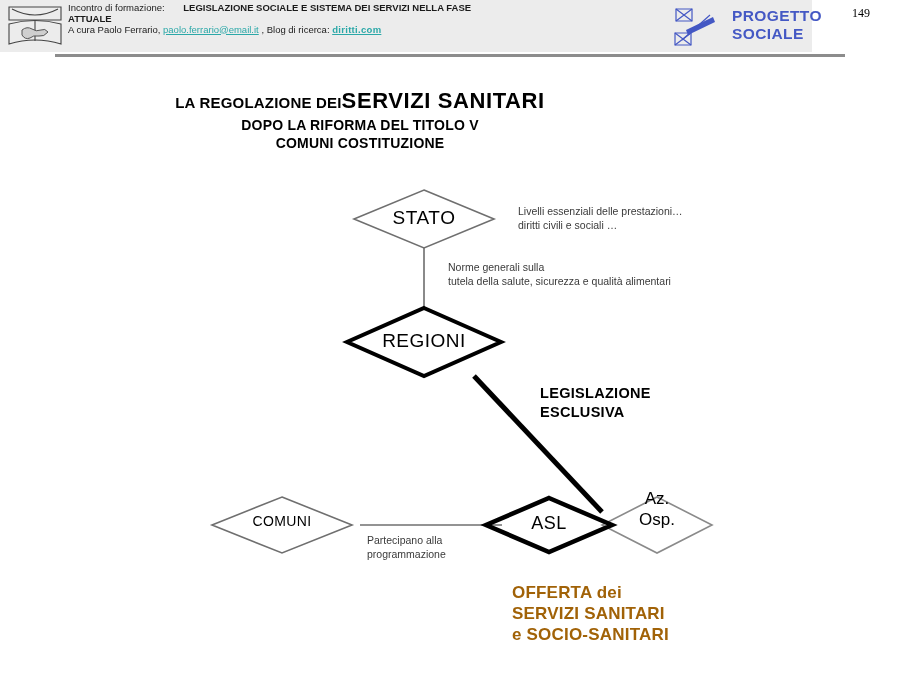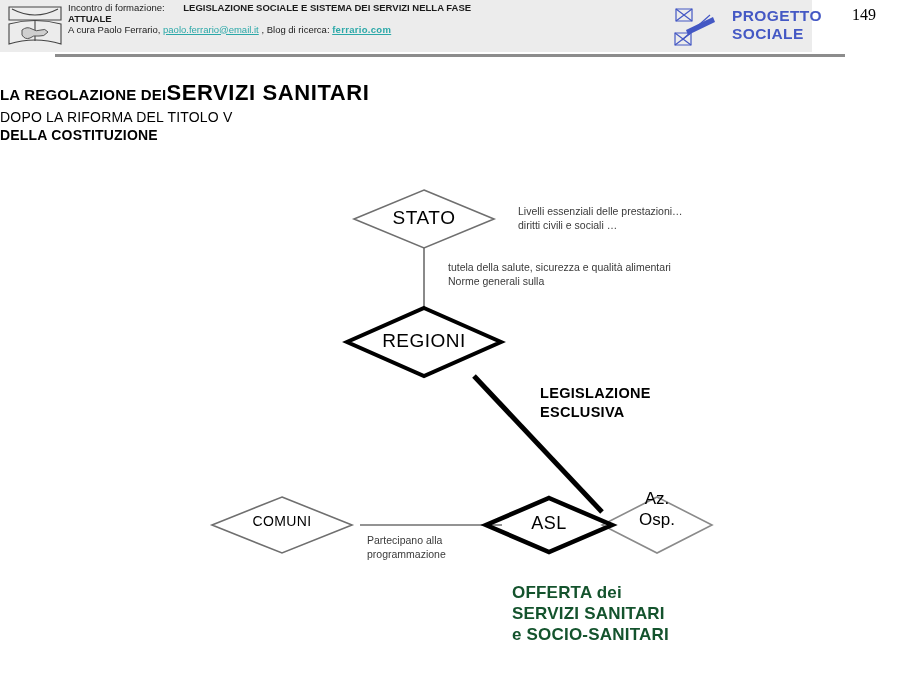--- a/index.html
+++ b/index.html
@@ -78,53 +78,54 @@
     font-weight: bold;
     font-size: 15.5px;
     line-height: 18px;
     letter-spacing: 0.4px;
   }
   #page-number {
     position: absolute;
     left: 852px;
     top: 6px;
     font-family: "Liberation Serif", serif;
-    font-size: 16px;
+    font-size: 12px;
     color: #000;
   }
   #header-rule {
     position: absolute;
     left: 55px;
     top: 54px;
     width: 790px;
     height: 3px;
     background: #8c8c8c;
   }
 
   
   #title-block {
     position: absolute;
     left: 0;
-    top: 80px;
+    top: 88px;
     width: 720px;
+    text-align: center;
   }
   #title-line1 {
     font-weight: bold;
     letter-spacing: 0.2px;
     white-space: nowrap;
   }
   #title-line1 .small {
     font-size: 15px;
   }
   #title-line1 .big {
     font-size: 22px;
     letter-spacing: 0.6px;
   }
   #title-line2 {
-    font-weight: normal;
+    font-weight: bold;
     font-size: 14px;
     margin-top: 3px;
     letter-spacing: 0.2px;
   }
   #title-line3 {
     font-weight: bold;
     font-size: 14px;
     margin-top: 2px;
     letter-spacing: 0.2px;
   }
@@ -161,21 +162,21 @@
     letter-spacing: 0.3px;
   }
   #caption-bottom {
     position: absolute;
     left: 512px;
     top: 582px;
     font-weight: bold;
     font-size: 17px;
     line-height: 21px;
     letter-spacing: 0.2px;
-    color: #14532d;
+    color: #a16207;
     white-space: nowrap;
   }
 </style>
 </head>
 <body>
 
 <div id="header-band"></div>
 
 <div id="header-logo-left">
   <svg viewBox="0 0 58 44" width="58" height="44" aria-hidden="true">
@@ -190,21 +191,21 @@
     </g>
   </svg>
 </div>
 
 <div id="header-text-block">
   <div class="hdr-line hdr-line1">
     <span>Incontro di formazione: </span><span class="hdr-bold">LEGISLAZIONE SOCIALE E SISTEMA DEI SERVIZI NELLA FASE</span>
   </div>
   <div class="hdr-line hdr-line-attuale">ATTUALE</div>
   <div class="hdr-line">
-    <span>A cura Paolo Ferrario, </span><a class="hdr-link" href="#">paolo.ferrario@email.it</a><span> , Blog di ricerca: </span><a class="hdr-link-bold" href="#">ferrario.com</a>
+    <span>A cura Paolo Ferrario, </span><a class="hdr-link" href="#">paolo.ferrario@email.it</a><span> , Blog di ricerca: </span><a class="hdr-link-bold" href="#">diritti.com</a>
   </div>
 </div>
 
 <div id="header-logo-right">
   <div id="brand-mark">
     <svg viewBox="0 0 44 42" width="44" height="42" aria-hidden="true">
       <g stroke="#4458c4" stroke-width="1.2" fill="none">
         <path d="M4 3 L20 3 L20 15 L4 15 Z"></path>
         <path d="M4 3 L20 15 M20 3 L4 15"></path>
         <path d="M3 27 L19 27 L19 39 L3 39 Z"></path>
@@ -221,21 +222,21 @@
 </div>
 
 <div id="page-number">149</div>
 <div id="header-rule"></div>
 
 <div id="title-block">
   <div id="title-line1">
     <span class="small">LA REGOLAZIONE DEI</span><span class="big">SERVIZI SANITARI</span>
   </div>
   <div id="title-line2">DOPO LA RIFORMA DEL TITOLO V</div>
-  <div id="title-line3">DELLA COSTITUZIONE</div>
+  <div id="title-line3">COMUNI COSTITUZIONE</div>
 </div>
 
 <svg id="diagram" viewBox="0 0 900 675">
 
   <line x1="424" y1="248" x2="424" y2="308" stroke="#8a8a8a" stroke-width="2"></line>
 
   <line x1="474" y1="376" x2="602" y2="512" stroke="#000000" stroke-width="5"></line>
 
   <line x1="360" y1="525" x2="502" y2="525" stroke="#6f6f6f" stroke-width="1.6"></line>
 
@@ -258,22 +259,22 @@
   <div>Az.</div>
   <div>Osp.</div>
 </div>
 
 <div class="annot" style="left:518px; top:205px;">
   <div>Livelli essenziali delle prestazioni…</div>
   <div>diritti civili e sociali …</div>
 </div>
 
 <div class="annot" style="left:448px; top:261px;">
+  <div>Norme generali sulla</div>
   <div>tutela della salute, sicurezza e qualità alimentari</div>
-  <div>Norme generali sulla</div>
 </div>
 
 <div class="annot-bold" style="left:540px; top:384px;">
   <div>LEGISLAZIONE</div>
   <div>ESCLUSIVA</div>
 </div>
 
 <div class="annot" style="left:367px; top:534px;">
   <div>Partecipano alla</div>
   <div>programmazione</div>

